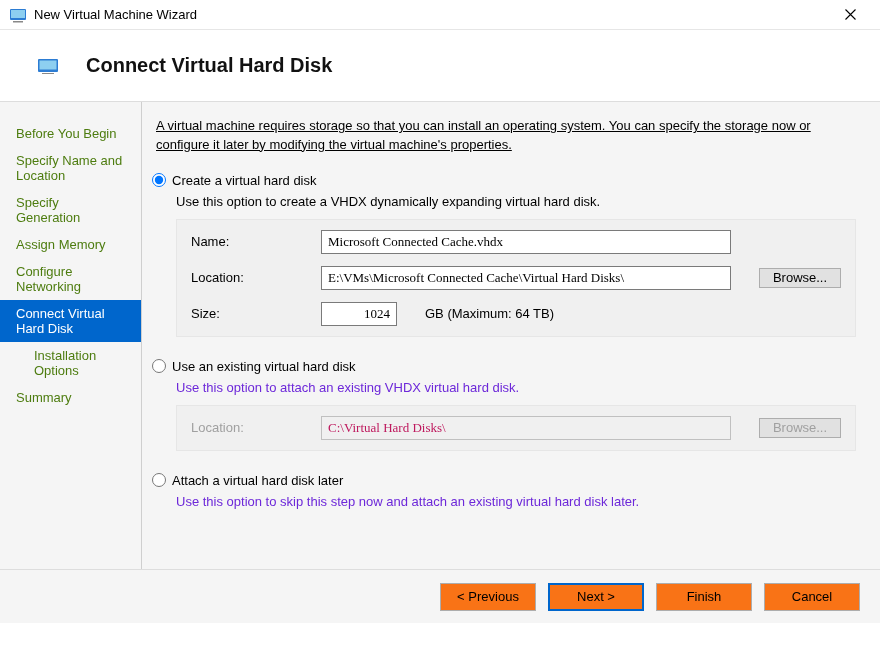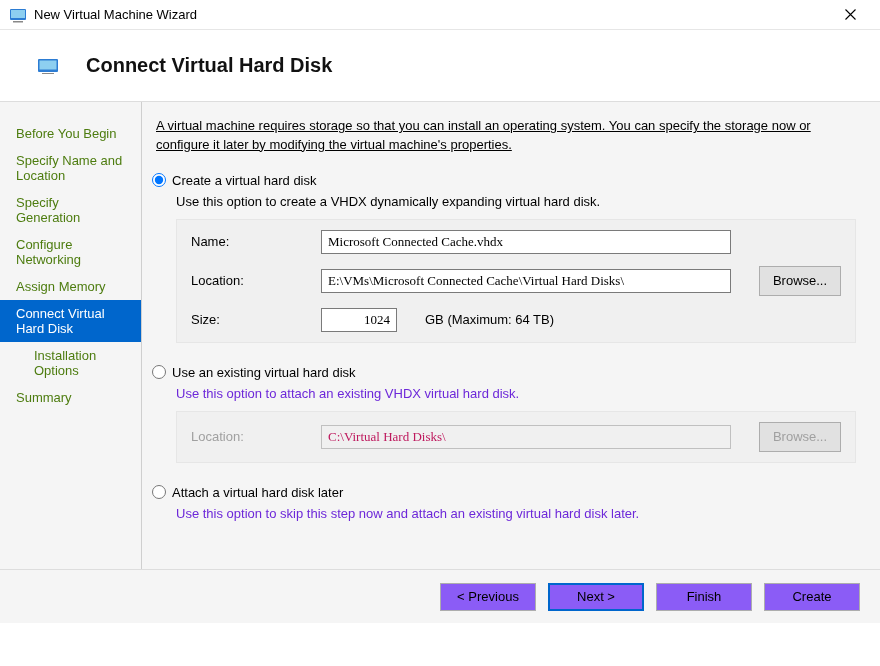--- a/index.html
+++ b/index.html
@@ -26,24 +26,24 @@
     .form-block.disabled { color: #a0a0a0; }
     .form-row { display: flex; align-items: center; margin-bottom: 12px; gap: 28px; }
     .form-row:last-child { margin-bottom: 0; }
     .form-label { width: 62px; font-size: 13px; }
     .form-input { height: 24px; border: 1px solid #7a7a7a; background: #fff; padding: 0 6px; font-size: 13px; font-family: Liberation Serif, serif; margin-left: 40px; }
     .form-input[disabled] { background: #f0f0f0; color: #be185d; border-color: #c0c0c0; }
     .name-input { width: 410px; }
     .loc-input { width: 410px; }
     .size-input { width: 76px; text-align: right; }
     .size-suffix { font-size: 13px; }
-    .browse-btn { height: 30px; width: 82px; background: #e1e1e1; border: 1px solid #adadad; font-size: 13px; cursor: pointer; font-family: inherit; }
+    .browse-btn { height: 20px; width: 82px; background: #e1e1e1; border: 1px solid #adadad; font-size: 13px; cursor: pointer; font-family: inherit; }
     .browse-btn:disabled { color: #a0a0a0; cursor: default; }
     .footer { height: 54px; border-top: 1px solid #ddd; display: flex; align-items: center; justify-content: flex-end; padding: 0 20px; gap: 12px; background: #f5f5f5; }
-    .btn { height: 28px; width: 96px; background: #8b5cf6; border: 1px solid #adadad; font-size: 13px; cursor: pointer; font-family: inherit; }
+    .btn { height: 28px; width: 96px; background: #f97316; border: 1px solid #adadad; font-size: 13px; cursor: pointer; font-family: inherit; }
     .btn.primary { border: 2px solid #0066cc; }
     input[type="radio"] { width: 14px; height: 14px; }
     .radio-label { font-size: 13px; cursor: pointer; }
   </style>
 </head>
 <body>
 
 <div class="titlebar">
   <span class="icon">
     <svg viewBox="0 0 16 16" width="16" height="16">
@@ -69,22 +69,22 @@
       </svg>
   </span>
   <div class="header-title">Connect Virtual Hard Disk</div>
 </div>
 
 <div class="body">
   <div class="sidebar">
     <div class="side-item">Before You Begin</div>
     <div class="side-item">Specify Name and Location</div>
     <div class="side-item">Specify Generation</div>
+    <div class="side-item">Assign Memory</div>
     <div class="side-item">Configure Networking</div>
-    <div class="side-item">Assign Memory</div>
     <div class="side-item selected">Connect Virtual Hard Disk</div>
     <div class="side-item sub">Installation Options</div>
     <div class="side-item">Summary</div>
   </div>
 
   <div class="main">
     <div class="intro">A virtual machine requires storage so that you can install an operating system. You can specify the storage now or configure it later by modifying the virtual machine's properties.</div>
 
     <div class="option-group">
       <div class="radio-row">
@@ -132,14 +132,14 @@
       </div>
       <div class="radio-desc disabled">Use this option to skip this step now and attach an existing virtual hard disk later.</div>
     </div>
   </div>
 </div>
 
 <div class="footer">
   <button class="btn">&lt; Previous</button>
   <button class="btn primary">Next &gt;</button>
   <button class="btn">Finish</button>
-  <button class="btn">Create</button>
+  <button class="btn">Cancel</button>
 </div>
 
 </body></html>

